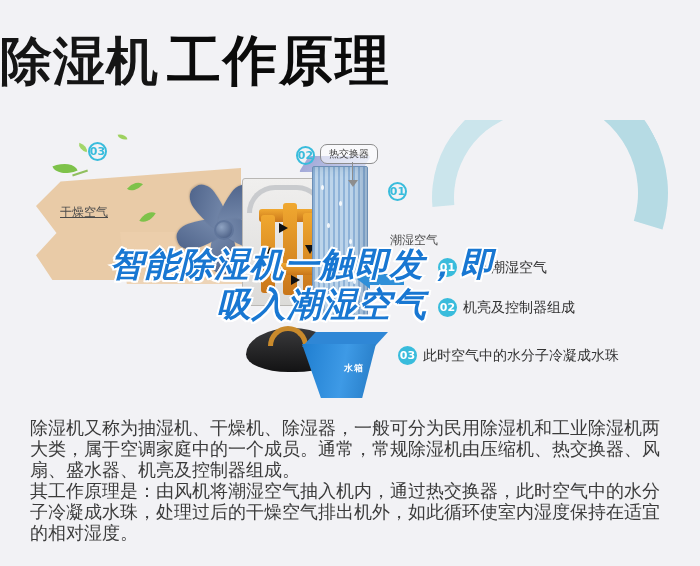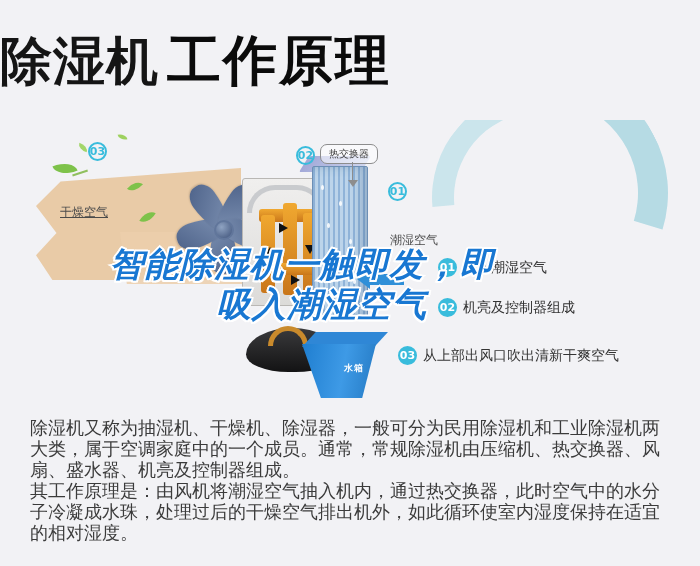--- a/index.html
+++ b/index.html
@@ -400,21 +400,21 @@
     <div class="step-line" style="left:438px; top:138px;">
       <span class="badge solid" style="position:relative;">01</span>
       <span>吸入潮湿空气</span>
     </div>
     <div class="step-line" style="left:438px; top:178px;">
       <span class="badge solid" style="position:relative;">02</span>
       <span>机亮及控制器组成</span>
     </div>
     <div class="step-line" style="left:398px; top:226px;">
       <span class="badge solid" style="position:relative;">03</span>
-      <span>从上部出风口吹出清新干爽空气</span>
+      <span>此时空气中的水分子冷凝成水珠</span>
     </div>
   </div>
 
   <div id="overlay">
     <span class="ln l1">智能除湿机一触即发，即</span>
     <span class="ln l2">吸入潮湿空气</span>
   </div>
 
   <div id="copy">
     <p class="p1">除湿机又称为抽湿机、干燥机、除湿器，一般可分为民用除湿机和工业除湿机两大类，属于空调家庭中的一个成员。通常，常规除湿机由压缩机、热交换器、风扇、盛水器、机亮及控制器组成。</p>

